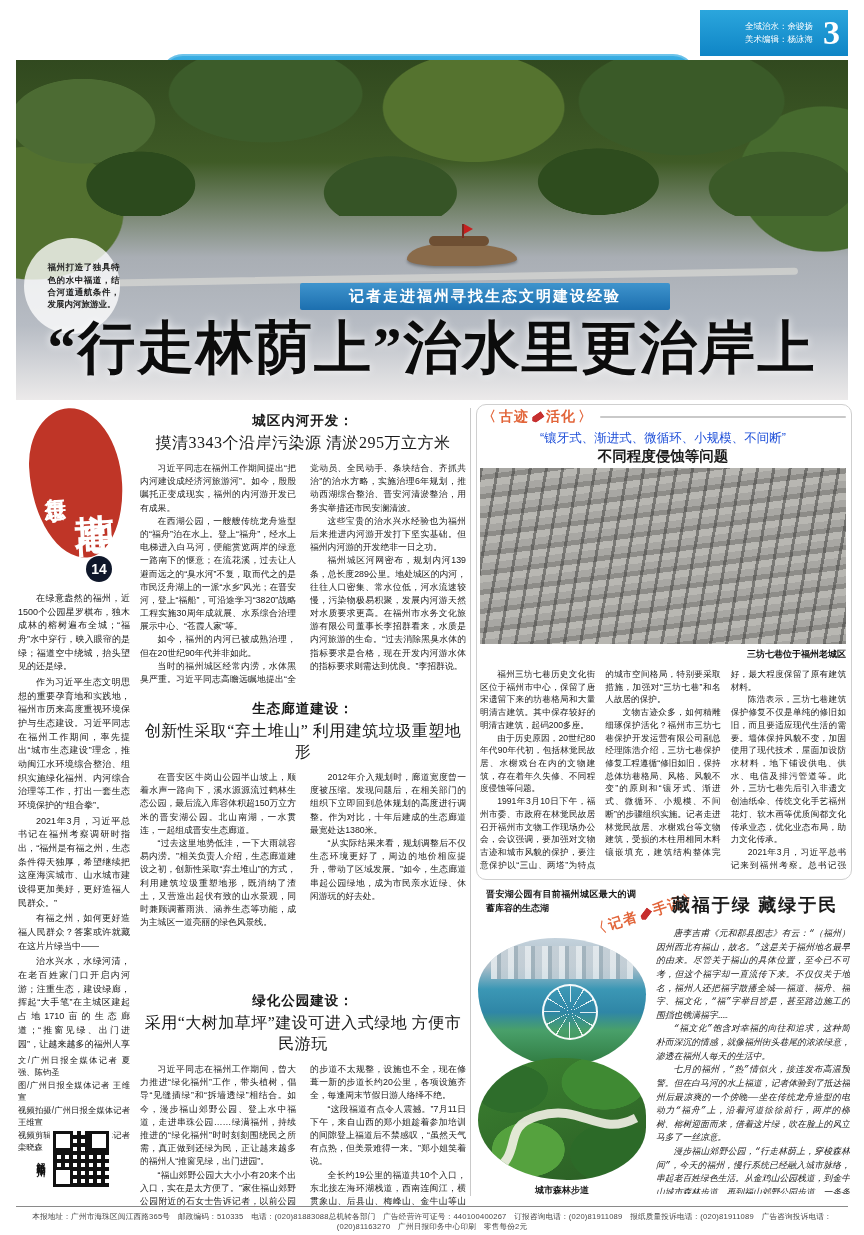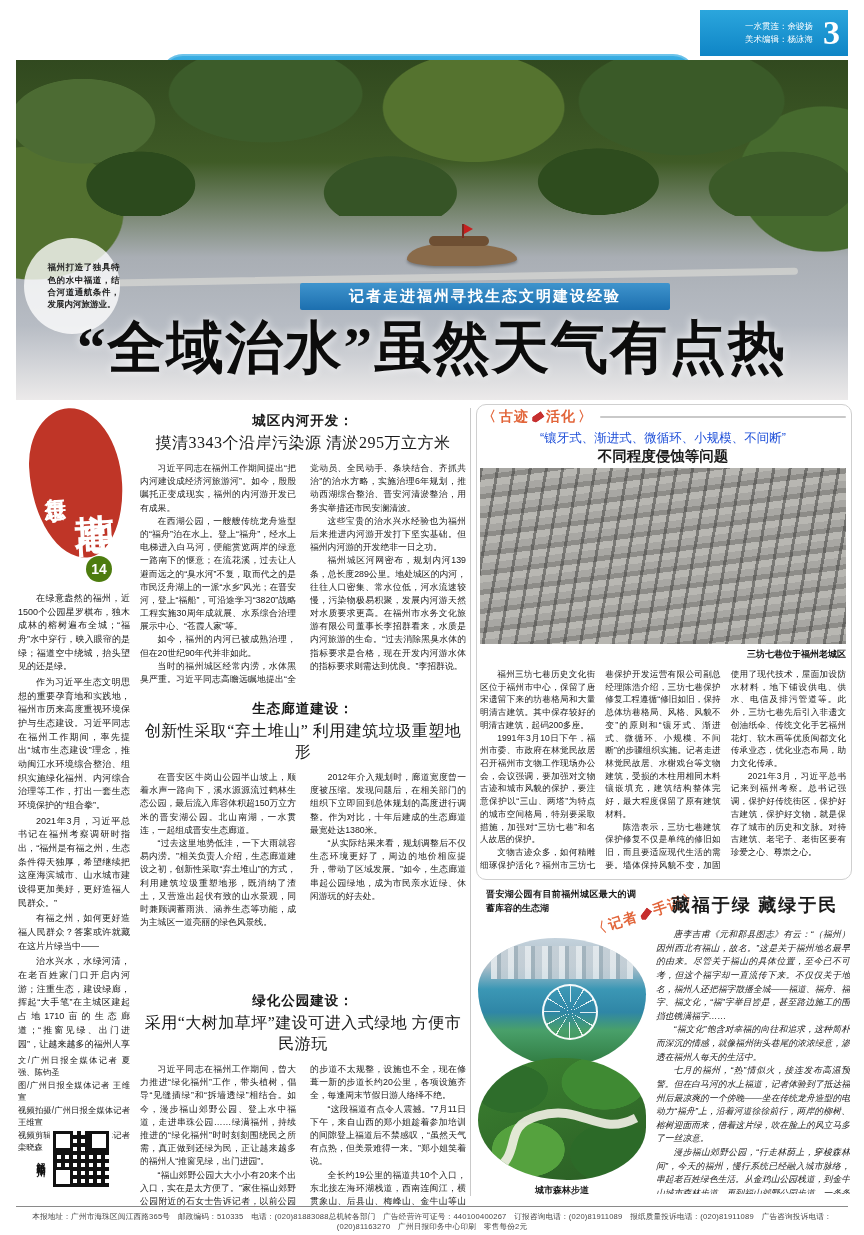--- a/index.html
+++ b/index.html
@@ -65,21 +65,21 @@
      text-shadow:0 0 8px rgba(255,255,255,.9);white-space:nowrap;}
 
   
   .seal{left:30px;top:408px;width:92px;height:150px;background:#bf3527;
      border-radius:46% 54% 42% 58%/38% 52% 48% 62%;transform:rotate(-3deg);
      display:flex;flex-direction:row-reverse;align-items:center;justify-content:center;gap:4px;}
   .seal .big{writing-mode:vertical-rl;color:#fff;font-family:"Liberation Serif",serif;
      font-size:40px;font-weight:bold;line-height:1;}
   .seal .small{writing-mode:vertical-rl;color:#fff;font-family:"Liberation Serif",serif;
      font-size:21px;font-weight:bold;letter-spacing:2px;}
-  .issue{left:86px;top:556px;width:26px;height:26px;border-radius:50%;background:#4d7c0f;
+  .issue{left:86px;top:556px;width:26px;height:26px;border-radius:50%;background:#0f172a;
      color:#fff;font-size:14px;font-weight:bold;display:flex;align-items:center;justify-content:center;}
   .rail-body{left:18px;top:592px;width:112px;height:460px;overflow:hidden;}
   .rail-body .para{margin:0 0 2px;font-size:9px;line-height:1.52;text-align:justify;text-indent:2em;}
   .rail-bylines{left:18px;top:1054px;width:112px;}
   .rail-bylines .byline{margin:0 0 1px;font-size:8.3px;line-height:1.45;text-align:justify;color:#222;}
   .qr-wrap{left:34px;top:1128px;width:96px;height:62px;display:flex;align-items:center;gap:6px;}
   .qr-label{writing-mode:vertical-rl;font-size:9px;font-weight:bold;letter-spacing:2px;color:#111;}
   .qr{width:56px;height:56px;background:
       repeating-linear-gradient(0deg,#111 0 4px,transparent 4px 8px),
       repeating-linear-gradient(90deg,#111 0 4px,#fff 4px 8px);position:relative;outline:3px solid #fff;}
@@ -132,60 +132,60 @@
       radial-gradient(70px 50px at 80% 78%,#2c6a28 0 60%,transparent 61%),
       linear-gradient(160deg,#3c8231,#2a5d24);}
   .path-photo svg{position:absolute;left:0;top:0;}
   .path-cap{left:478px;top:1184px;width:168px;text-align:center;font-size:9px;font-weight:bold;}
   .note-label{left:590px;top:905px;font-size:14px;font-weight:bold;color:#e2653a;letter-spacing:1px;
      transform:rotate(-18deg);display:flex;align-items:center;gap:2px;}
   .note-head{left:660px;top:893px;width:190px;text-align:center;font-size:18px;font-weight:bold;
      font-family:"Liberation Serif",serif;letter-spacing:2px;}
   .note-body{left:656px;top:928px;width:194px;height:266px;overflow:hidden;}
   .note-body .para{margin:0;font-size:8.8px;line-height:1.55;text-align:justify;text-indent:2em;
-     font-family:Liberation Sans, sans-serif;font-style:italic;color:#222;}
+     font-family:Liberation Mono, monospace;font-style:italic;color:#222;}
 
   
   .foot-rule{left:16px;top:1206px;width:832px;height:1px;background:#8a8a8a;}
   .footer{left:16px;top:1212px;width:832px;text-align:center;font-size:7.6px;color:#444;letter-spacing:.2px;}
 </style>
 </head>
 <body>
 
 <div class="page">
 
 
   <div class="abs banner">
     <span class="orn"></span>
     <span class="banner-text">高质量发展是全面建设社会主义现代化国家的首要任务</span>
     <span class="orn"></span>
   </div>
 
   <div class="abs ed-box">
     <div class="ed-lines">
-      <div>一水贯连：余骏扬</div>
+      <div>全域治水：余骏扬</div>
       <div>美术编辑：杨泳海</div>
     </div>
     <div class="pg-num">3</div>
   </div>
 
   <div class="abs hero">
     <div class="hero-canopy"></div>
     <div class="walkway"></div>
     <div class="boat">
       <span class="boat-flag"></span>
     </div>
   </div>
   <div class="abs hero-cap">
     <span>福州打造了独具特色的水中福道，结合河道通航条件，发展内河旅游业。</span>
   </div>
   <div class="abs kicker">
     <span>记者走进福州寻找生态文明建设经验</span>
   </div>
-  <div class="abs headline">“全域治水”虽然天气有点热</div>
+  <div class="abs headline">“行走林荫上”治水里更治岸上</div>
 
   <div class="abs seal">
     <span class="big">高地</span>
     <span class="small">行思录</span>
   </div>
   <div class="abs issue">14</div>
   <div class="abs rail-body">
       <p class="para">在绿意盎然的福州，近1500个公园星罗棋布，独木成林的榕树遍布全城；“福舟”水中穿行，映入眼帘的是绿；福道空中绕城，抬头望见的还是绿。</p>
       <p class="para">作为习近平生态文明思想的重要孕育地和实践地，福州市历来高度重视环境保护与生态建设。习近平同志在福州工作期间，率先提出“城市生态建设”理念，推动闽江水环境综合整治、组织实施绿化福州、内河综合治理等工作，打出一套生态环境保护的“组合拳”。</p>
       <p class="para">2021年3月，习近平总书记在福州考察调研时指出，“福州是有福之州，生态条件得天独厚，希望继续把这座海滨城市、山水城市建设得更加美好，更好造福人民群众。”</p>
@@ -250,20 +250,21 @@
       <span>活化</span>
       <span>〉</span>
   </div>
   <div class="abs her-line"></div>
   <div class="abs her-sub1">“镶牙式、渐进式、微循环、小规模、不间断”</div>
   <div class="abs her-sub2">不同程度侵蚀等问题</div>
   <div class="abs her-photo"></div>
   <div class="abs her-cap">三坊七巷位于福州老城区</div>
   <div class="abs her-body">
       <p class="para">福州三坊七巷历史文化街区位于福州市中心，保留了唐宋遗留下来的坊巷格局和大量明清古建筑。其中保存较好的明清古建筑，起码200多座。</p>
+      <p class="para">由于历史原因，20世纪80年代90年代初，包括林觉民故居、水榭戏台在内的文物建筑，存在着年久失修、不同程度侵蚀等问题。</p>
       <p class="para">1991年3月10日下午，福州市委、市政府在林觉民故居召开福州市文物工作现场办公会，会议强调，要加强对文物古迹和城市风貌的保护，要注意保护以“三山、两塔”为特点的城市空间格局，特别要采取措施，加强对“三坊七巷”和名人故居的保护。</p>
       <p class="para">文物古迹众多，如何精雕细琢保护活化？福州市三坊七巷保护开发运营有限公司副总经理陈浩介绍，三坊七巷保护修复工程遵循“修旧如旧，保持总体坊巷格局、风格、风貌不变”的原则和“镶牙式、渐进式、微循环、小规模、不间断”的步骤组织实施。记者走进林觉民故居、水榭戏台等文物建筑，受损的木柱用相同木料镶嵌填充，建筑结构整体完好，最大程度保留了原有建筑材料。</p>
       <p class="para">陈浩表示，三坊七巷建筑保护修复不仅是单纯的修旧如旧，而且要适应现代生活的需要。墙体保持风貌不变，加固使用了现代技术，屋面加设防水材料，地下铺设供电、供水、电信及排污管道等。此外，三坊七巷先后引入非遗文创油纸伞、传统文化手艺福州花灯、软木画等优质闽都文化传承业态，优化业态布局，助力文化传承。</p>
       <p class="para">2021年3月，习近平总书记来到福州考察。总书记强调，保护好传统街区，保护好古建筑，保护好文物，就是保存了城市的历史和文脉。对待古建筑、老宅子、老街区要有珍爱之心、尊崇之心。</p>
     </div>
 
   <div class="abs lake-cap">晋安湖公园有目前福州城区最大的调蓄库容的生态湖</div>
   <div class="abs lake-photo">
     <div class="bldg"></div>
     <div class="ferris"></div>

